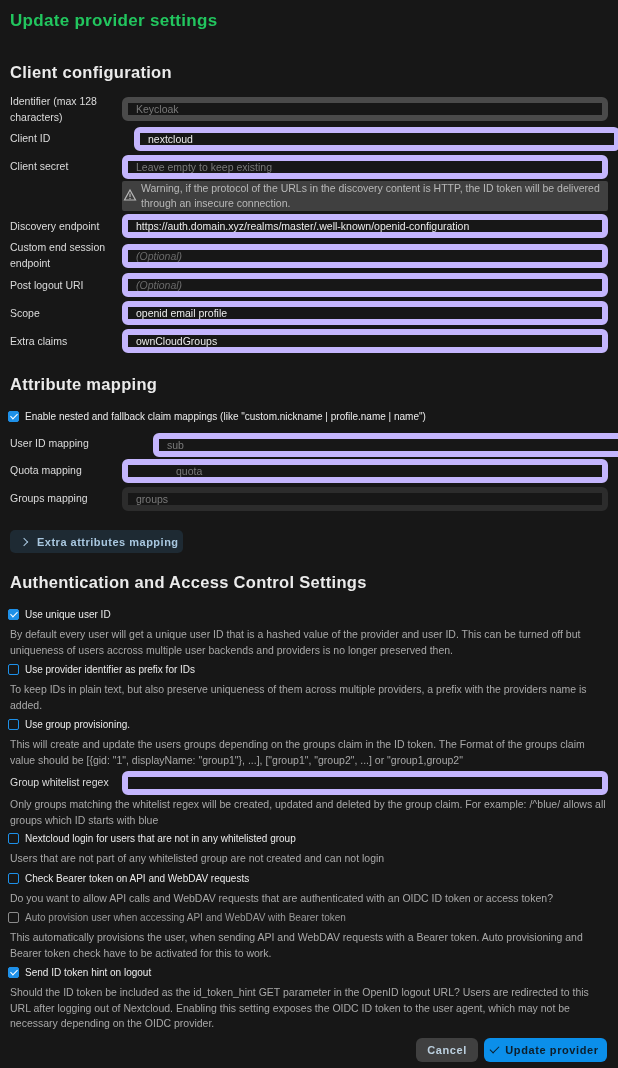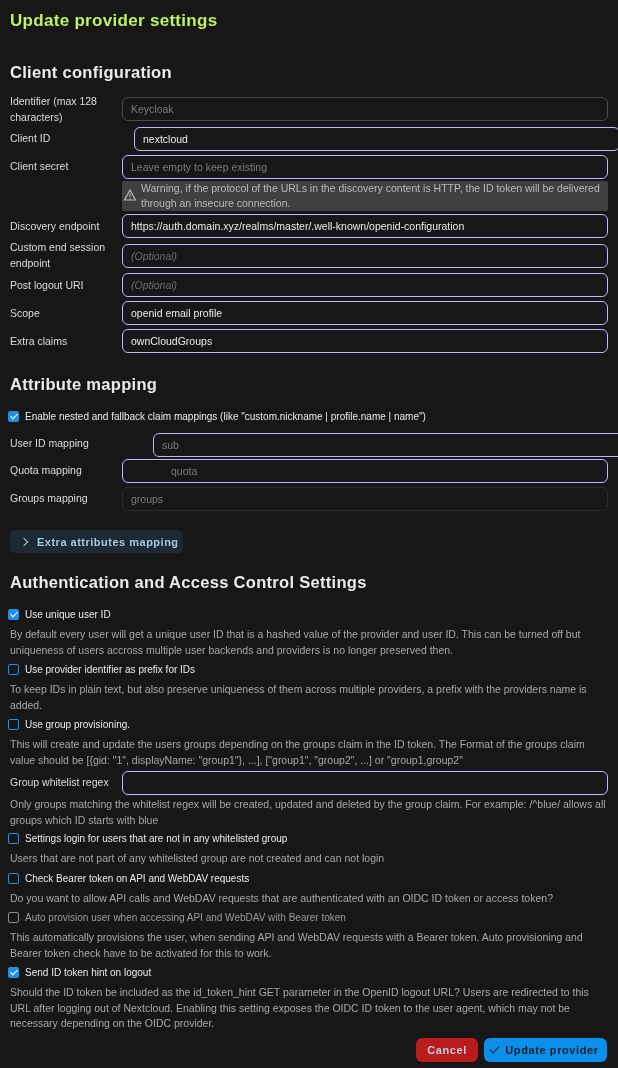--- a/index.html
+++ b/index.html
@@ -1,38 +1,38 @@
 <!DOCTYPE html>
 <html><head>
 <meta charset="utf-8">
 <style>
   * { box-sizing: border-box; margin: 0; padding: 0; }
   html, body { width: 618px; height: 1068px; background: #171717; overflow: hidden; }
   body { font-family: "Liberation Sans", sans-serif; color: #ebebeb; font-size: 11px; position: relative; }
-  h2.title { position: absolute; left: 10px; top: 11px; font-size: 17px; font-weight: bold; color: #bef264; letter-spacing: 0.3px; }
+  h2.title { position: absolute; left: 10px; top: 11px; font-size: 17px; font-weight: bold; color: #22c55e; letter-spacing: 0.3px; }
   h3.sect { position: absolute; left: 10px; font-size: 16.5px; font-weight: bold; color: #ebebeb; letter-spacing: 0.3px; }
   .lbl { position: absolute; left: 10px; width: 108px; font-size: 10.5px; line-height: 16px; color: #dcdcdc; }
-  .inp { position: absolute; left: 122px; width: 486px; height: 24px; border: 1px solid #c4b5fd; border-radius: 6px; background: #171717; padding: 0 8px; font-family: "Liberation Sans", sans-serif; font-size: 10.5px; color: #ebebeb; line-height: 22px; outline: none; }
+  .inp { position: absolute; left: 122px; width: 486px; height: 24px; border: 6px solid #c4b5fd; border-radius: 6px; background: #171717; padding: 0 8px; font-family: "Liberation Sans", sans-serif; font-size: 10.5px; color: #ebebeb; line-height: 22px; outline: none; }
   .inp.dim { border-color: #4a4a4a; }
   .inp.disabled { border-color: #2c2c2c; }
   .inp::placeholder { color: #7a7a7a; }
   .inp.italic::placeholder { font-style: italic; color: #6a6a6a; }
   .warn { position: absolute; left: 122px; top: 181px; width: 486px; height: 30px; background: #404040; border-radius: 2px; color: #b8b8b8; font-size: 10.5px; line-height: 15px; padding: 0 0 0 19px; }
   .warn .ico { position: absolute; left: 1px; top: 7px; width: 14px; height: 14px; }
   .cb-row { position: absolute; left: 8px; display: flex; align-items: center; font-size: 10px; color: #ebebeb; justify-content: center; }
   .cb { width: 11px; height: 11px; border: 1.5px solid #1e90e8; border-radius: 2px; margin-right: 6px; position: relative; flex: none; }
   .cb.on { background: #1e90e8; }
   .cb.on::after { content: ""; position: absolute; left: 2.5px; top: 0px; width: 3px; height: 6px; border: solid #fff; border-width: 0 1.5px 1.5px 0; transform: rotate(45deg); }
   .cb.off-grey { border-color: #8c8c8c; }
   .cb-row.grey { color: #9a9a9a; }
   .desc { position: absolute; left: 10px; width: 600px; font-size: 10.5px; line-height: 15.5px; color: #a8a8a8; }
   .expander { position: absolute; left: 10px; top: 530px; width: 173px; height: 23px; background: #1e2a33; border-radius: 5px; color: #a9c8e0; font-size: 11px; font-weight: bold; letter-spacing: 0.5px; display: flex; align-items: center; padding-left: 10px; }
   .expander .chev { width: 6px; height: 6px; border: solid #a9c8e0; border-width: 0 1.3px 1.3px 0; transform: rotate(-45deg); margin-right: 10px; margin-left: 1px; }
   .btn { position: absolute; top: 1038px; height: 24px; border-radius: 6px; font-size: 11px; font-weight: bold; letter-spacing: 0.6px; display: flex; align-items: center; justify-content: center; font-family: "Liberation Sans", sans-serif; border: none; }
-  .btn.cancel { left: 416px; width: 62px; background: #b91c1c; color: #bcd0df; }
+  .btn.cancel { left: 416px; width: 62px; background: #404040; color: #bcd0df; }
   .btn.primary { left: 484px; width: 123px; background: #0b8fea; color: #0e1e2a; }
   .btn.primary .check { width: 5px; height: 9px; border: solid #0e1e2a; border-width: 0 1.6px 1.6px 0; transform: rotate(45deg); margin-right: 8px; margin-top: -3px; }
 </style>
 </head>
 <body>
 
 <h2 class="title">Update provider settings</h2>
 
 <h3 class="sect" style="top:63px">Client configuration</h3>
 
@@ -109,21 +109,21 @@
   <span>Use group provisioning.</span>
 </label>
 <div class="desc" style="top:737px">This will create and update the users groups depending on the groups claim in the ID token. The Format of the groups claim value should be [{gid: "1", displayName: "group1"}, ...], ["group1", "group2", ...] or "group1,group2"</div>
 
 <div class="lbl" style="top:774px">Group whitelist regex</div>
 <input class="inp" style="top: 771px;" value="">
 <div class="desc" style="top:797px">Only groups matching the whitelist regex will be created, updated and deleted by the group claim. For example: /^blue/ allows all groups which ID starts with blue</div>
 
 <label class="cb-row" style="top:833px">
   <span class="cb"></span>
-  <span>Settings login for users that are not in any whitelisted group</span>
+  <span>Nextcloud login for users that are not in any whitelisted group</span>
 </label>
 <div class="desc" style="top:851px">Users that are not part of any whitelisted group are not created and can not login</div>
 
 <label class="cb-row" style="top:873px">
   <span class="cb"></span>
   <span>Check Bearer token on API and WebDAV requests</span>
 </label>
 <div class="desc" style="top:891px">Do you want to allow API calls and WebDAV requests that are authenticated with an OIDC ID token or access token?</div>
 
 <label class="cb-row grey" style="top:912px">

